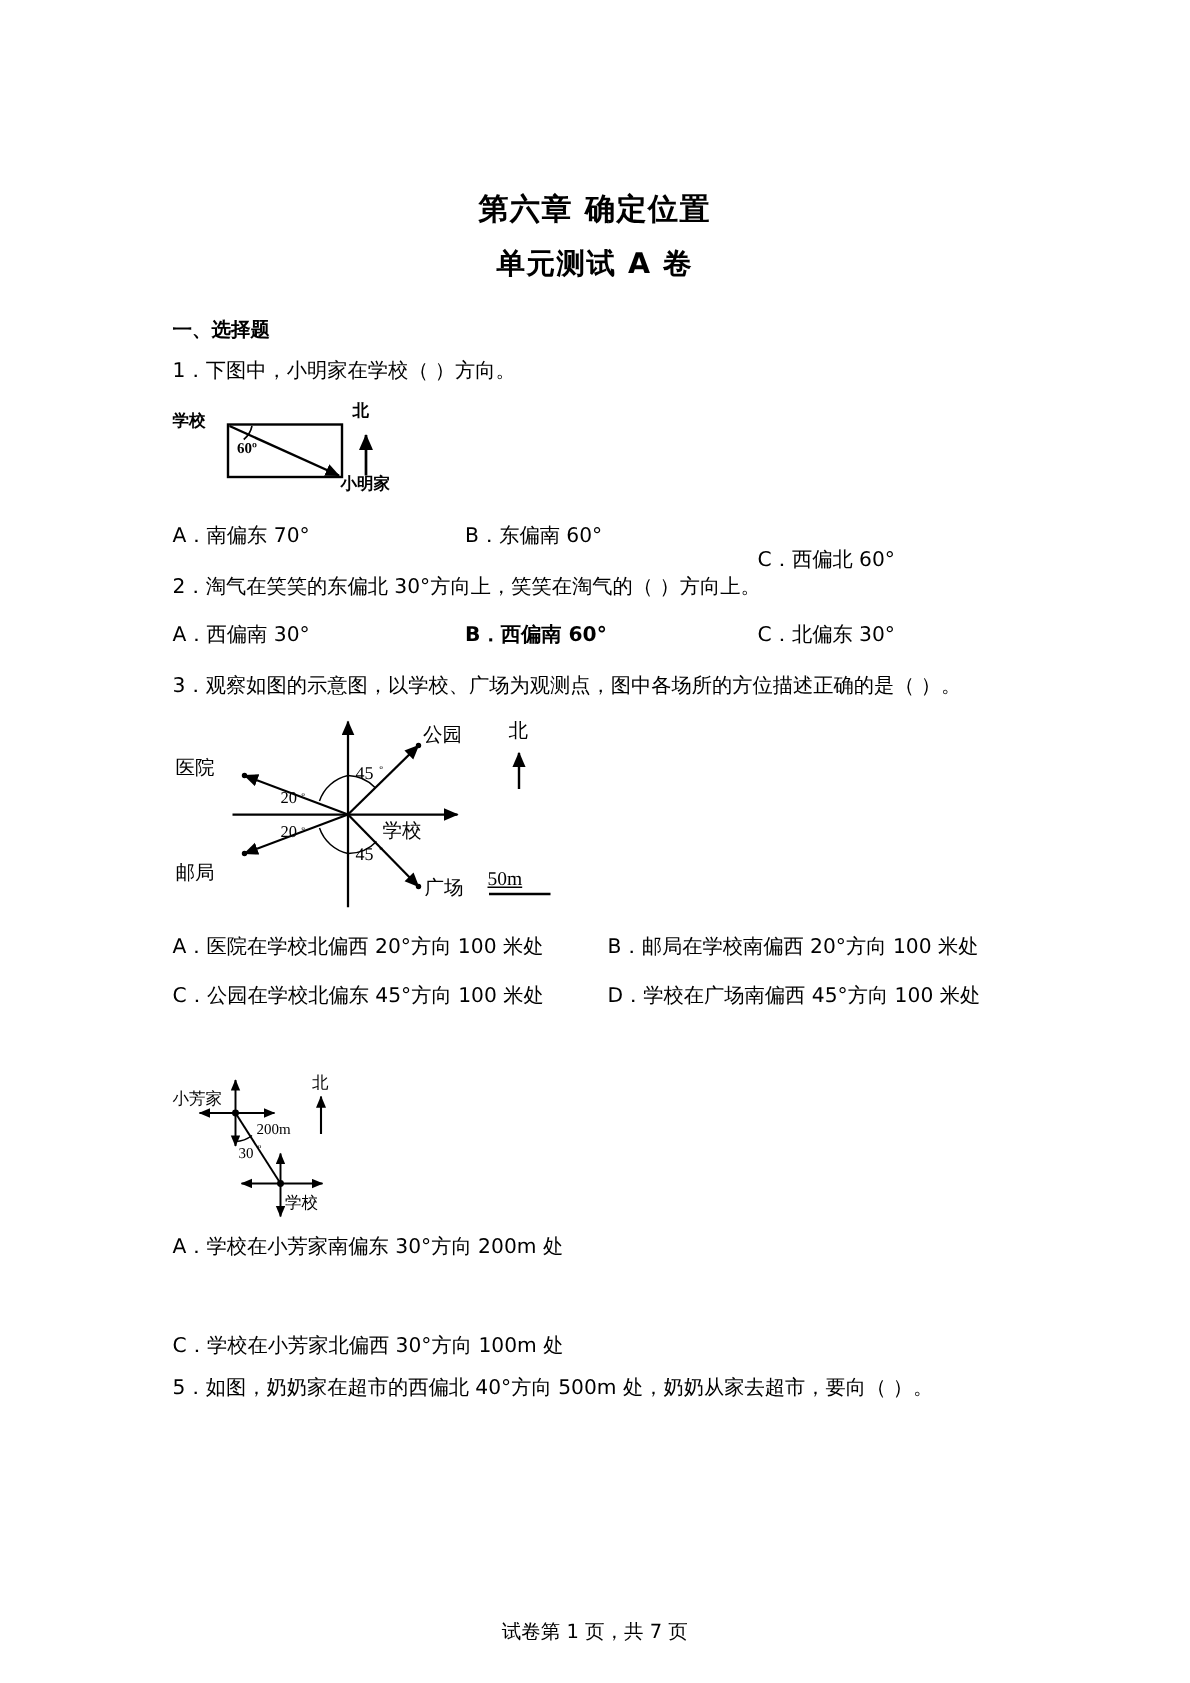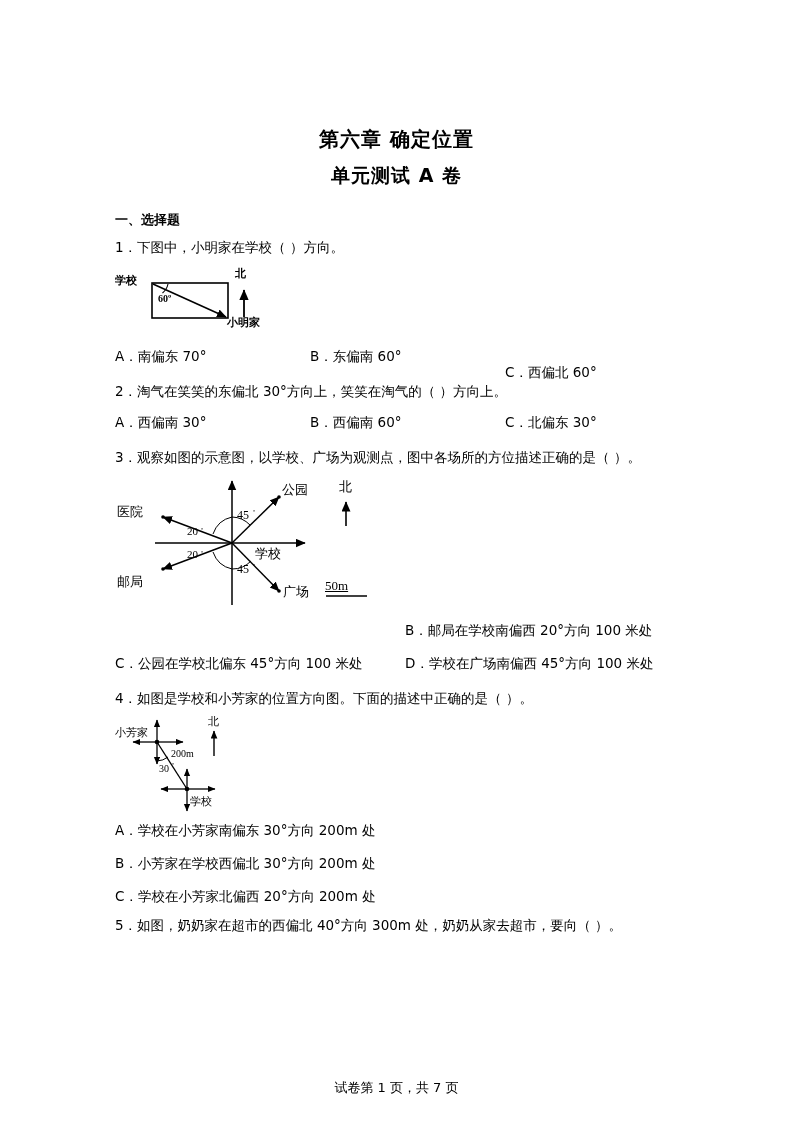--- a/index.html
+++ b/index.html
@@ -99,21 +99,21 @@
     <div style="position:absolute; left:112px; top:53px; font-size:11px; font-weight:bold;" class="cjk">小明家</div>
     <div style="position:absolute; left:120px; top:4px; font-size:11px; font-weight:bold;" class="cjk">北</div>
   </div>
 
   <div class="opt cjk" style="left:115px; top:348px;">A．南偏东 70°</div>
   <div class="opt cjk" style="left:310px; top:348px;">B．东偏南 60°</div>
   <div class="opt cjk" style="left:505px; top:348px;margin-top:16px;">C．西偏北 60°</div>
 
   <div class="qtext cjk" style="top:381px;">2．淘气在笑笑的东偏北 30°方向上，笑笑在淘气的（    ）方向上。</div>
   <div class="opt cjk" style="left:115px; top:414px;">A．西偏南 30°</div>
-  <div class="opt cjk" style="left:310px; top:414px;">B．西偏南 60°</div>
+  <div class="opt cjk" style="left:310px; top:414px;font-weight:bold;">B．西偏南 60°</div>
   <div class="opt cjk" style="left:505px; top:414px;">C．北偏东 30°</div>
 
   <div class="qtext cjk" style="top:447px;">3．观察如图的示意图，以学校、广场为观测点，图中各场所的方位描述正确的是（    ）。</div>
 
   <div class="fig" style="left:115px; top:473px;">
     <svg width="270" height="132" viewBox="0 0 270 132">
       <defs>
         <marker id="ah3" markerWidth="8" markerHeight="8" refX="6" refY="2.8" orient="auto">
           <path d="M0,0 L6.5,2.8 L0,5.6 z" fill="#000"></path>
         </marker>
@@ -155,25 +155,25 @@
     </svg>
     <div style="position:absolute; left:167px; top:8px; font-size:13px;" class="cjk">公园</div>
     <div style="position:absolute; left:2px; top:30px; font-size:13px;" class="cjk">医院</div>
     <div style="position:absolute; left:2px; top:100px; font-size:13px;" class="cjk">邮局</div>
     <div style="position:absolute; left:140px; top:72px; font-size:13px;" class="cjk">学校</div>
     <div style="position:absolute; left:168px; top:110px; font-size:13px;" class="cjk">广场</div>
     <div style="position:absolute; left:224px; top:5px; font-size:13px;" class="cjk">北</div>
     <div style="position:absolute; left:210px; top:105px; font-size:13px;text-decoration:underline;">50m</div>
   </div>
 
+  <div class="opt cjk" style="left:115px; top:622px;">A．医院在学校北偏西 20°方向 100 米处</div>
   <div class="opt cjk" style="left:405px; top:622px;">B．邮局在学校南偏西 20°方向 100 米处</div>
   <div class="opt cjk" style="left:115px; top:655px;">C．公园在学校北偏东 45°方向 100 米处</div>
   <div class="opt cjk" style="left:405px; top:655px;">D．学校在广场南偏西 45°方向 100 米处</div>
 
-  <div class="qtext cjk" style="top:688px;">4．如图是学校和小芳家的位置方向图。下面的描述中正确的是（    ）。</div>
 
   <div class="fig" style="left:115px; top:712px;">
     <svg width="200" height="106" viewBox="0 0 200 106">
       <defs>
         <marker id="ah4" markerWidth="7" markerHeight="7" refX="5.4" refY="2.4" orient="auto">
           <path d="M0,0 L5.8,2.4 L0,4.8 z" fill="#000"></path>
         </marker>
       </defs>
 
       <line x1="42" y1="30" x2="42" y2="8" stroke="#000" stroke-width="1.3" marker-end="url(#ah4)"></line>
@@ -196,20 +196,19 @@
 
       <line x1="99" y1="44" x2="99" y2="19" stroke="#000" stroke-width="1.4" marker-end="url(#ah4)"></line>
     </svg>
     <div style="position:absolute; left:0px; top:13px; font-size:11px;" class="cjk">小芳家</div>
     <div style="position:absolute; left:75px; top:82px; font-size:11px;" class="cjk">学校</div>
     <div style="position:absolute; left:93px; top:2px; font-size:11px;" class="cjk">北</div>
     <div style="position:absolute; left:56px; top:36px; font-size:10px;">200m</div>
   </div>
 
   <div class="opt cjk" style="left:115px; top:822px;">A．学校在小芳家南偏东 30°方向 200m 处</div>
-  <div class="opt cjk" style="left:115px; top:855px;">B．小芳家在学校西偏北 30°方向 200m 处</div>
-  <div class="opt cjk" style="left:115px; top:888px;">C．学校在小芳家北偏西 20°方向 200m 处</div>
-
-  <div class="qtext cjk" style="top:915px;">5．如图，奶奶家在超市的西偏北 40°方向 300m 处，奶奶从家去超市，要向（    ）。</div>
+  <div class="opt cjk" style="left:115px; top:888px;">C．学校在小芳家北偏西 30°方向 100m 处</div>
+
+  <div class="qtext cjk" style="top:915px;">5．如图，奶奶家在超市的西偏北 40°方向 500m 处，奶奶从家去超市，要向（    ）。</div>
 
   <div class="footer cjk">试卷第 1 页，共 7 页</div>
 
 </div>
 
 </body></html>

